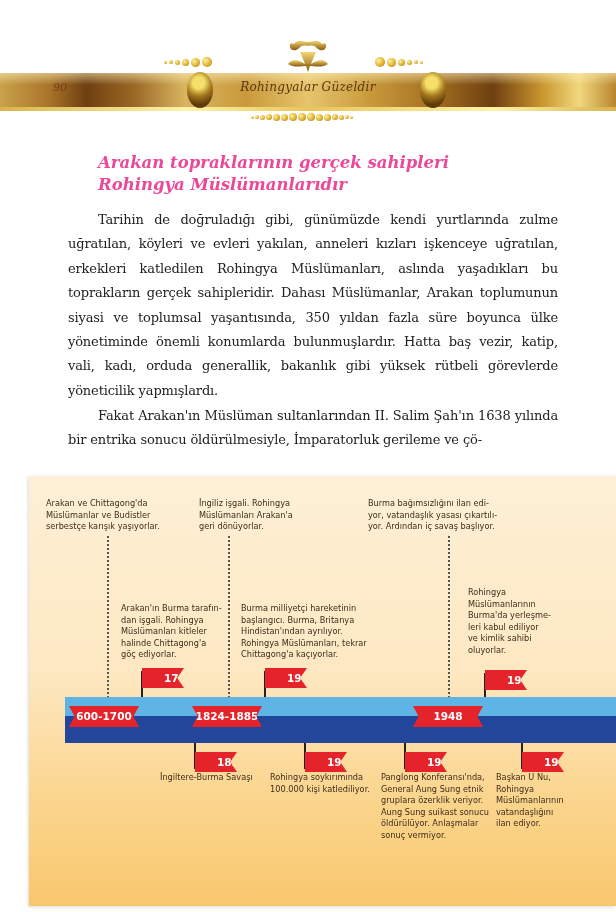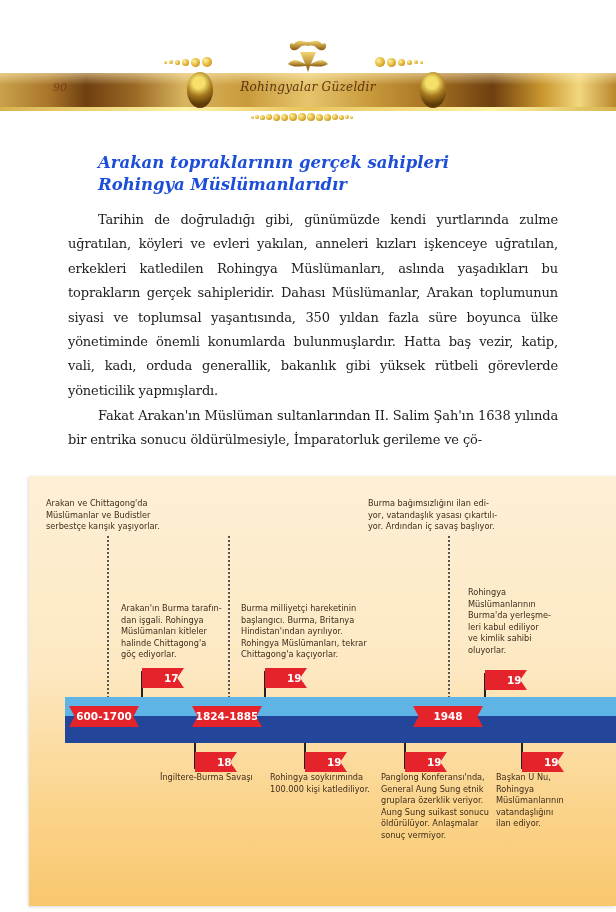--- a/index.html
+++ b/index.html
@@ -44,21 +44,21 @@
     border-radius: 50%;
     background: radial-gradient(circle at 45% 30%, #f6e06a 0 20%, #a67a1e 45%, #5d3a08 75%);
   }
   .dots-row { position: absolute; display: flex; align-items: center; gap: 2px; }
   .dot { border-radius: 50%; background: radial-gradient(circle at 35% 35%, #fff1a0, #e2b232 55%, #9c6d14); }
 
   
   .section-title {
     position: absolute; left: 98px; top: 152px; width: 440px;
     font-family: "DejaVu Serif", serif; font-style: italic;
-    font-size: 16.5px; line-height: 22px; color: #1d4ed8;
+    font-size: 16.5px; line-height: 22px; color: #ec4899;
   }
   .paragraph {
     position: absolute; left: 68px; width: 490px;
     font-family: "DejaVu Serif", serif; font-size: 13px; line-height: 24.4px;
     color: #222; text-align: justify; text-indent: 30px; margin: 0;
     letter-spacing: -0.15px;
   }
   .p1 { top: 208px; }
   .p2 { top: 404px; }
 
@@ -155,20 +155,23 @@
 <p class="paragraph p1">Tarihin de doğruladığı gibi, günümüzde kendi yurtlarında zulme uğratılan, köyleri ve evleri yakılan, anneleri kızları işkenceye uğratılan, erkekleri katledilen Rohingya Müslümanları, aslında yaşadıkları bu toprakların gerçek sahipleridir. Dahası Müslümanlar, Arakan toplumunun siyasi ve toplumsal yaşantısında, 350 yıldan fazla süre boyunca ülke yönetiminde önemli konumlarda bulunmuşlardır. Hatta baş vezir, katip, vali, kadı, orduda generallik, bakanlık gibi yüksek rütbeli görevlerde yöneticilik yapmışlardı.</p>
 <p class="paragraph p2">Fakat Arakan'ın Müslüman sultanlarından II. Salim Şah'ın 1638 yılında bir entrika sonucu öldürülmesiyle, İmparatorluk gerileme ve çö-</p>
 
 <div class="timeline">
 
   <div class="tl-note" style="left:17px; top:22px;">Arakan ve Chittagong'da
 Müslümanlar ve Budistler
 serbestçe karışık yaşıyorlar.</div>
   <div class="dotted-line" style="left:78px; top:60px; height:162px;"></div>
 
+  <div class="tl-note" style="left:170px; top:22px;">İngiliz işgali. Rohingya
+Müslümanları Arakan'a
+geri dönüyorlar.</div>
   <div class="dotted-line" style="left:199px; top:60px; height:162px;"></div>
 
   <div class="tl-note" style="left:339px; top:22px;">Burma bağımsızlığını ilan edi-
 yor, vatandaşlık yasası çıkartılı-
 yor. Ardından iç savaş başlıyor.</div>
   <div class="dotted-line" style="left:419px; top:60px; height:162px;"></div>
 
   <div class="tl-note" style="left:92px; top:127px;">Arakan'ın Burma tarafın-
 dan işgali. Rohingya
 Müslümanları kitleler

